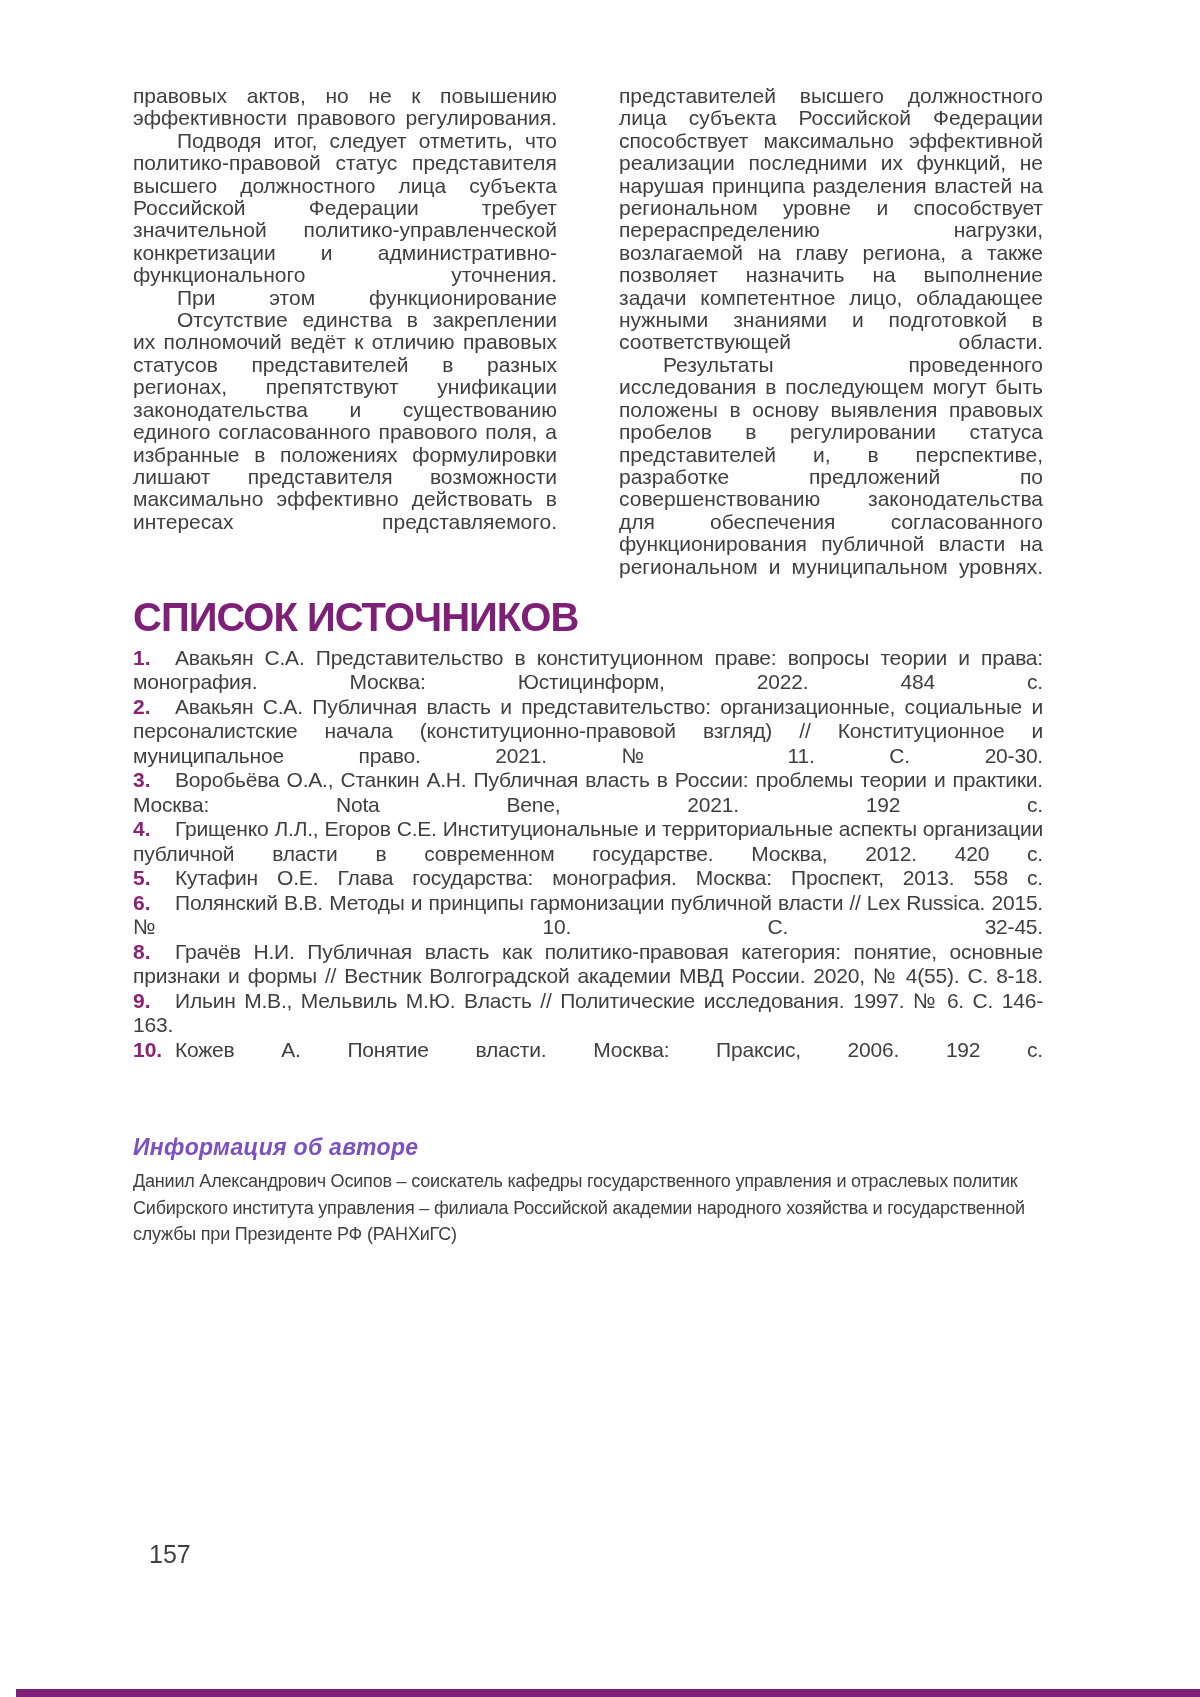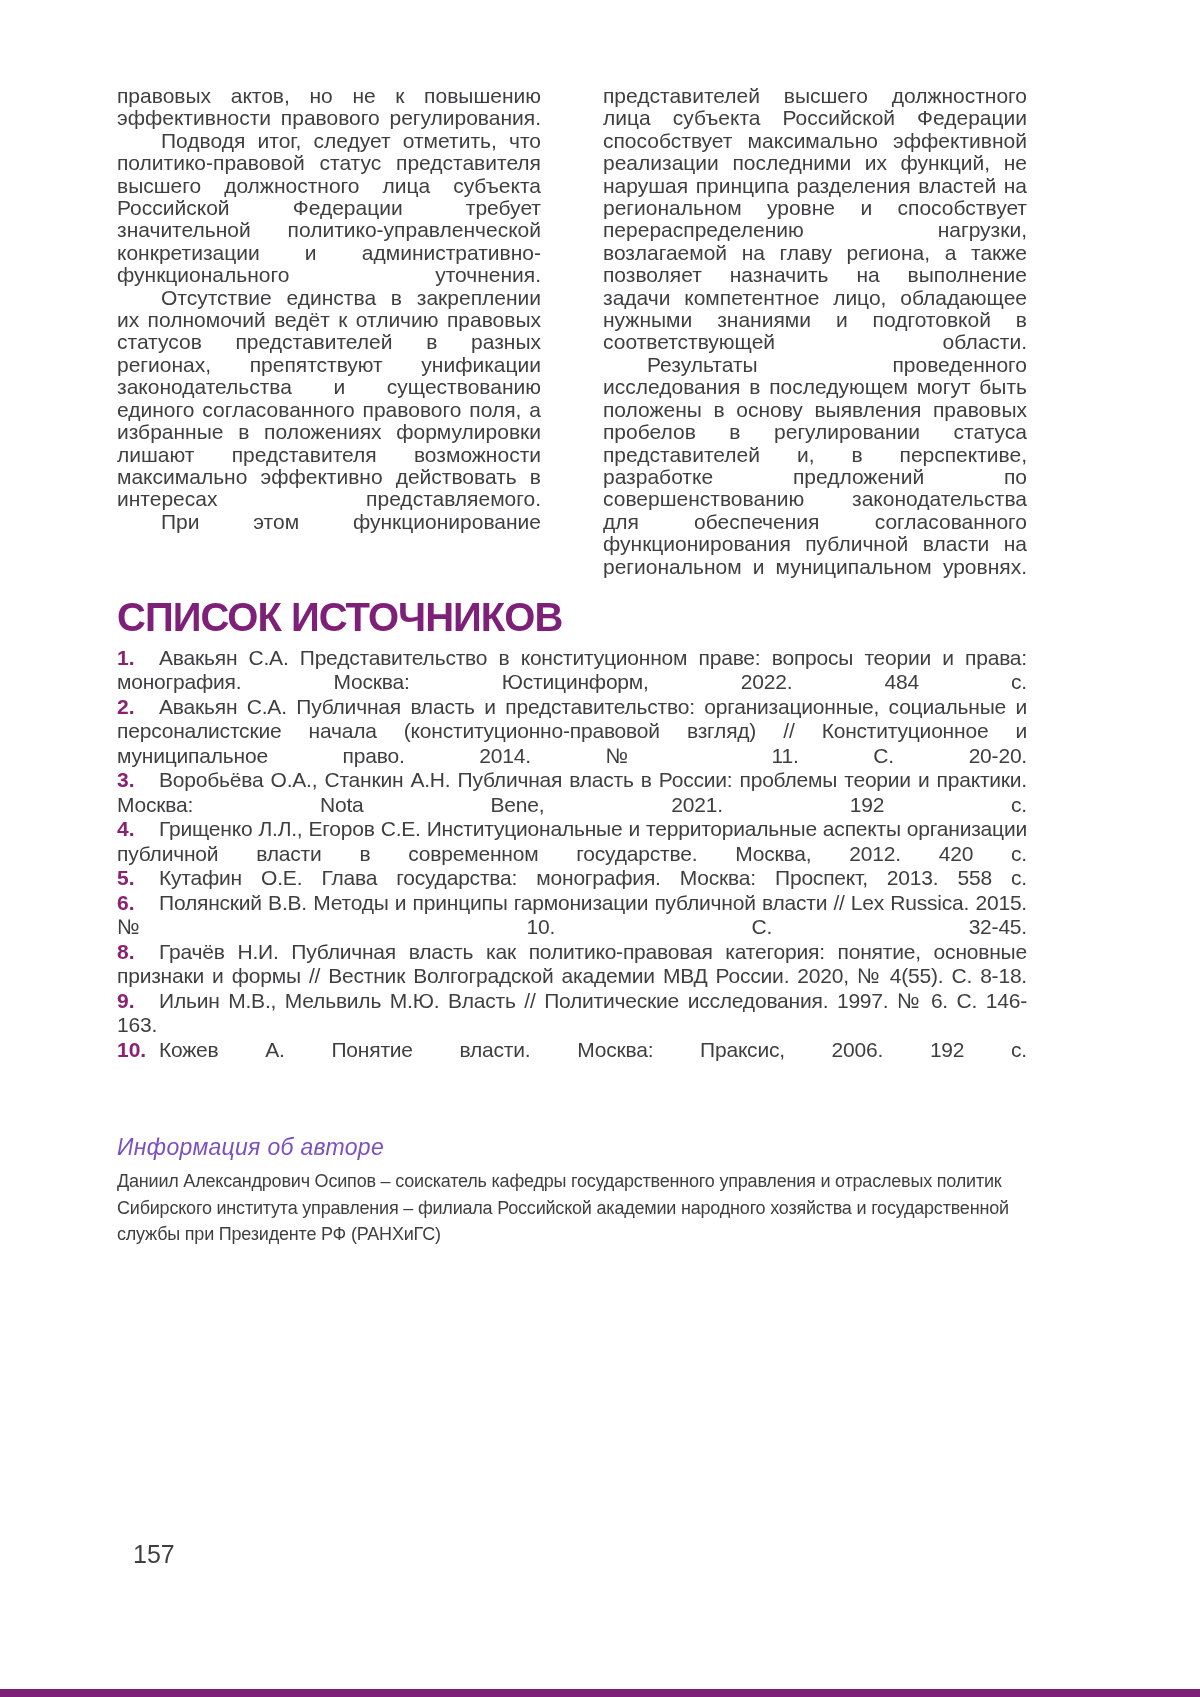--- a/index.html
+++ b/index.html
@@ -12,20 +12,21 @@
   html,body{background:#ffffff;}
   body{
     width:1200px;height:1697px;
     position:relative;overflow:hidden;
     font-family:"Liberation Sans","DejaVu Sans",sans-serif;
     color:var(--body-text);
   }
   .page{
     position:absolute;inset:0;
     padding:85px 157px 0 117px;
+    margin-left:16px;
   }
   
   .two-col{
     display:flex;
     gap:62px;
   }
   .col{width:424px;}
   .col p{
     font-size:21px;
     line-height:22.4px;
@@ -73,21 +74,21 @@
     font-weight:800;
     color:var(--number-purple);
     letter-spacing:0;
   }
   
   .author-section{margin-top:72px;width:910px;}
   .author-heading{
     font-size:23px;
     line-height:26px;
     font-style:italic;
-    font-weight:400;
+    font-weight:700;
     color:var(--italic-purple);
     letter-spacing:0.3px;
   }
   .author-bio{
     margin-top:8px;
     font-size:18px;
     line-height:26.5px;
     text-align:left;
     letter-spacing:-0.2px;
   }
@@ -109,34 +110,34 @@
 </style>
 </head>
 <body>
 
 <div class="page">
 
   <div class="two-col">
     <div class="col">
       <p>правовых актов, но не к повышению эффективности правового регулирования.</p>
       <p class="indent">Подводя итог, следует отметить, что политико-правовой статус представителя высшего должностного лица субъекта Российской Федерации требует значительной политико-управленческой конкретизации и административно-функционального уточнения.</p>
+      <p class="indent">При этом функционирование</p>
       <p class="indent">Отсутствие единства в закреплении их полномочий ведёт к отличию правовых статусов представителей в разных регионах, препятствуют унификации законодательства и существованию единого согласованного правового поля, а избранные в положениях формулировки лишают представителя возможности максимально эффективно действовать в интересах представляемого.</p>
-      <p class="indent">При этом функционирование</p>
     </div>
     <div class="col">
       <p>представителей высшего должностного лица субъекта Российской Федерации способствует максимально эффективной реализации последними их функций, не нарушая принципа разделения властей на региональном уровне и способствует перераспределению нагрузки, возлагаемой на главу региона, а также позволяет назначить на выполнение задачи компетентное лицо, обладающее нужными знаниями и подготовкой в соответствующей области.</p>
       <p class="indent">Результаты проведенного исследования в последующем могут быть положены в основу выявления правовых пробелов в регулировании статуса представителей и, в перспективе, разработке предложений по совершенствованию законодательства для обеспечения согласованного функционирования публичной власти на региональном и муниципальном уровнях.</p>
     </div>
   </div>
 
   <h1 class="sources-heading">СПИСОК ИСТОЧНИКОВ</h1>
 
   <ol class="refs">
     <li><span class="ref-num">1.</span><span class="ref-text">Авакьян С.А. Представительство в конституционном праве: вопросы теории и права: монография. Москва: Юстицинформ, 2022. 484 с.</span></li>
-    <li><span class="ref-num">2.</span><span class="ref-text">Авакьян С.А. Публичная власть и представительство: организационные, социальные и персоналистские начала (конституционно-правовой взгляд) // Конституционное и муниципальное право. 2014. № 11. С. 20-20.</span></li>
+    <li><span class="ref-num">2.</span><span class="ref-text">Авакьян С.А. Публичная власть и представительство: организационные, социальные и персоналистские начала (конституционно-правовой взгляд) // Конституционное и муниципальное право. 2021. № 11. С. 20-30.</span></li>
     <li><span class="ref-num">3.</span><span class="ref-text">Воробьёва О.А., Станкин А.Н. Публичная власть в России: проблемы теории и практики. Москва: Nota Bene, 2021. 192 с.</span></li>
     <li class="tight"><span class="ref-num">4.</span><span class="ref-text">Грищенко Л.Л., Егоров С.Е. Институциональные и территориальные аспекты организации публичной власти в современном государстве. Москва, 2012. 420 с.</span></li>
     <li><span class="ref-num">5.</span><span class="ref-text">Кутафин О.Е. Глава государства: монография. Москва: Проспект, 2013. 558 с.</span></li>
     <li><span class="ref-num">6.</span><span class="ref-text">Полянский В.В. Методы и принципы гармонизации публичной власти // Lex Russica. 2015. № 10. С. 32-45.</span></li>
     <li><span class="ref-num">8.</span><span class="ref-text">Грачёв Н.И. Публичная власть как политико-правовая категория: понятие, основные признаки и формы // Вестник Волгоградской академии МВД России. 2020, № 4(55). С. 8-18.</span></li>
     <li><span class="ref-num">9.</span><span class="ref-text">Ильин М.В., Мельвиль М.Ю. Власть // Политические исследования. 1997. № 6. С. 146-163.</span></li>
     <li><span class="ref-num">10.</span><span class="ref-text">Кожев А. Понятие власти. Москва: Праксис, 2006. 192 с.</span></li>
   </ol>
 
   <div class="author-section">

